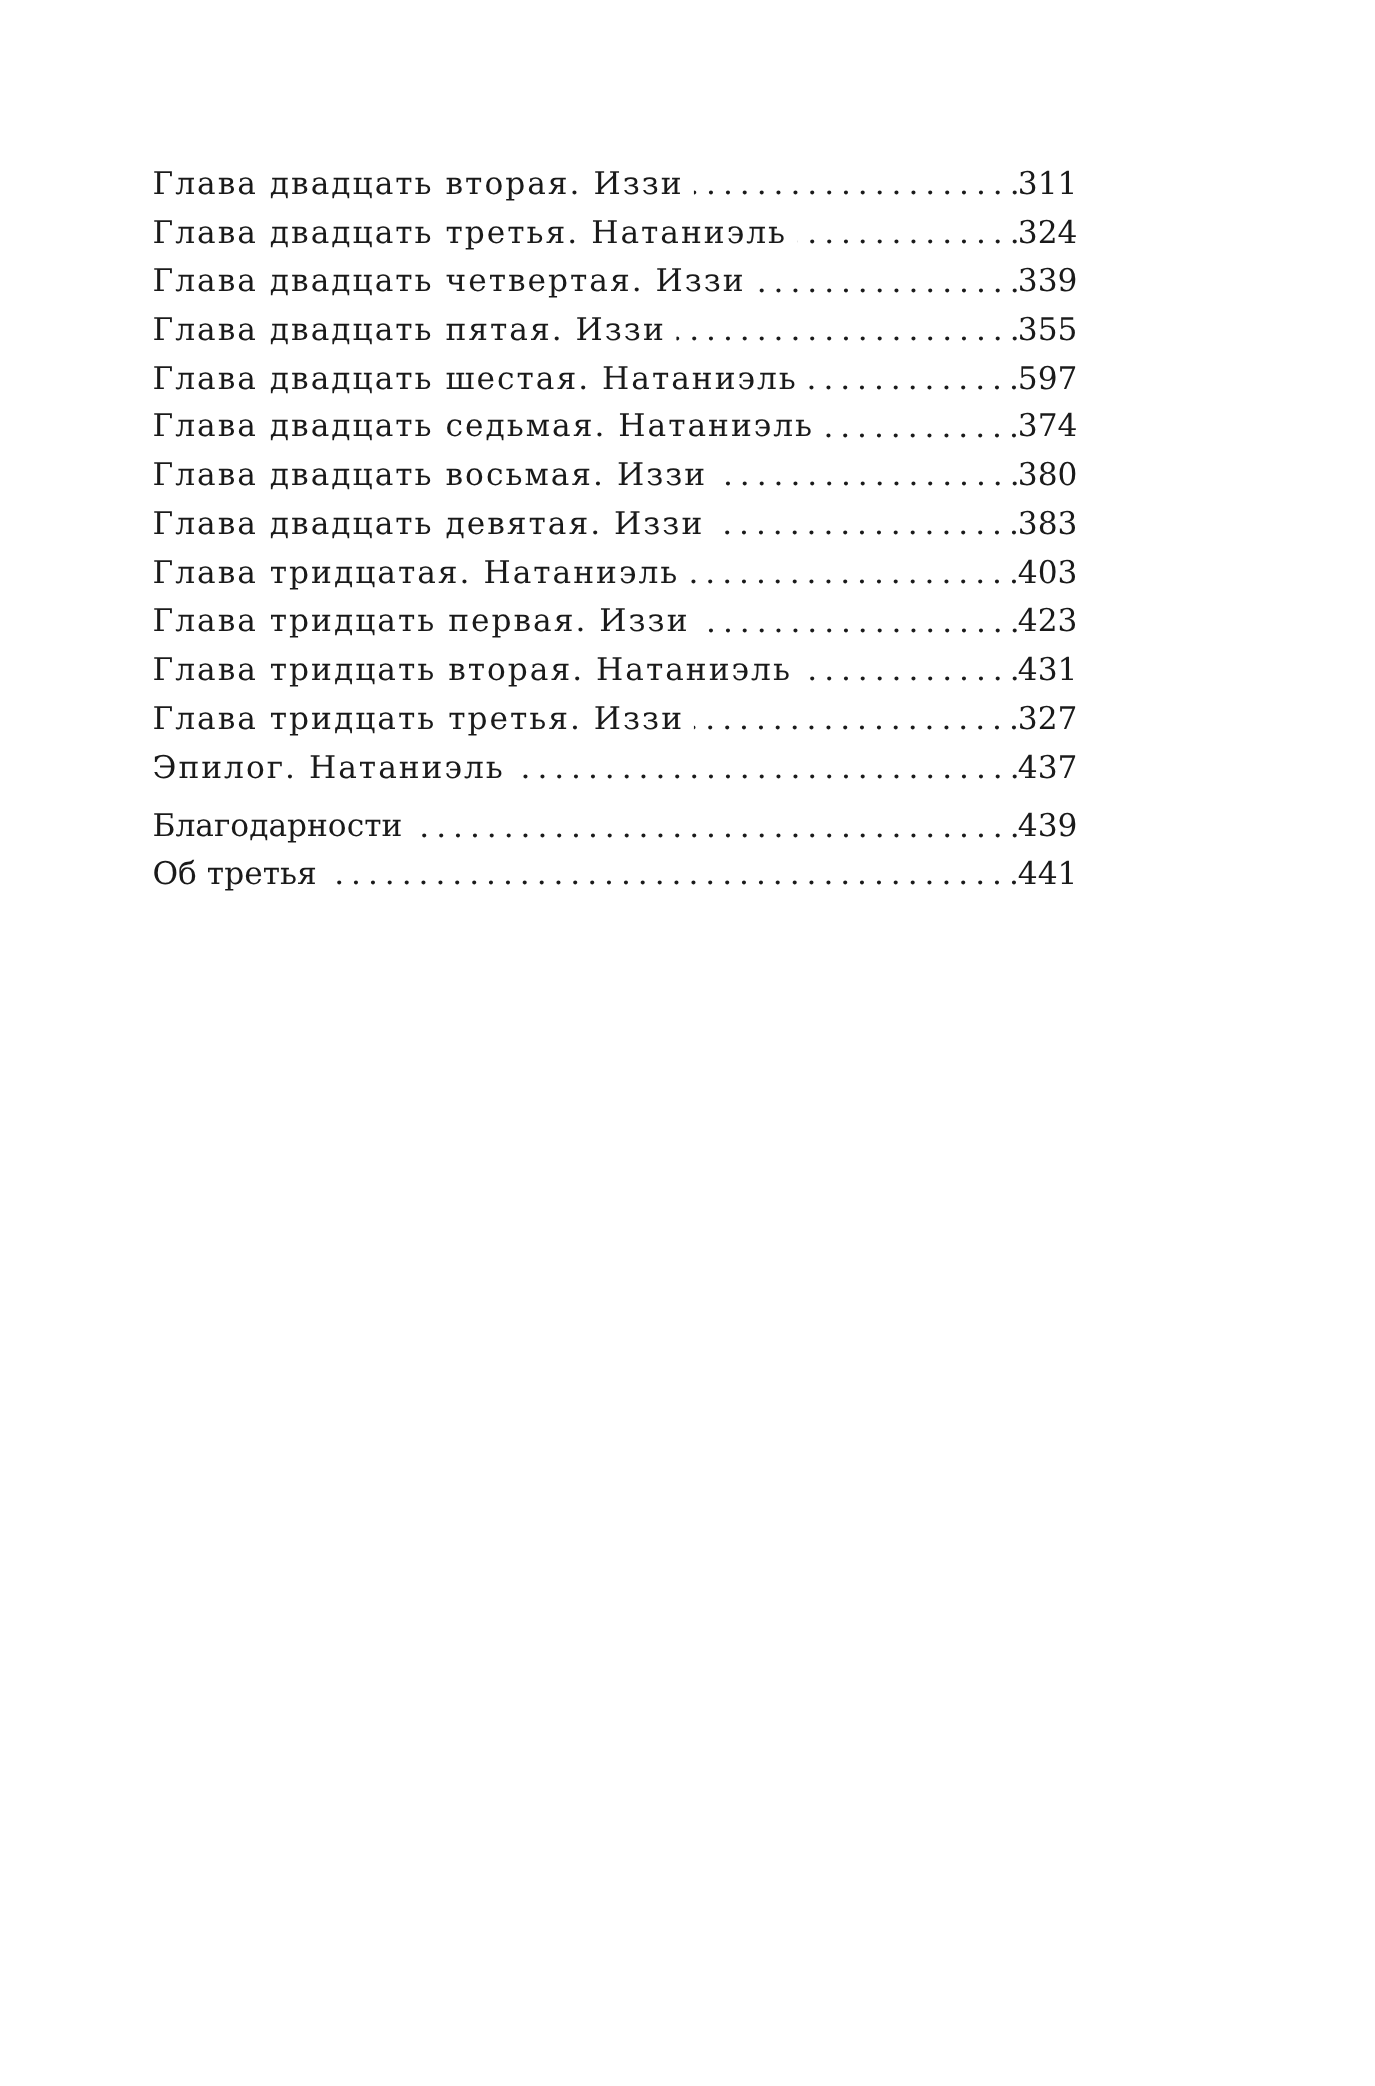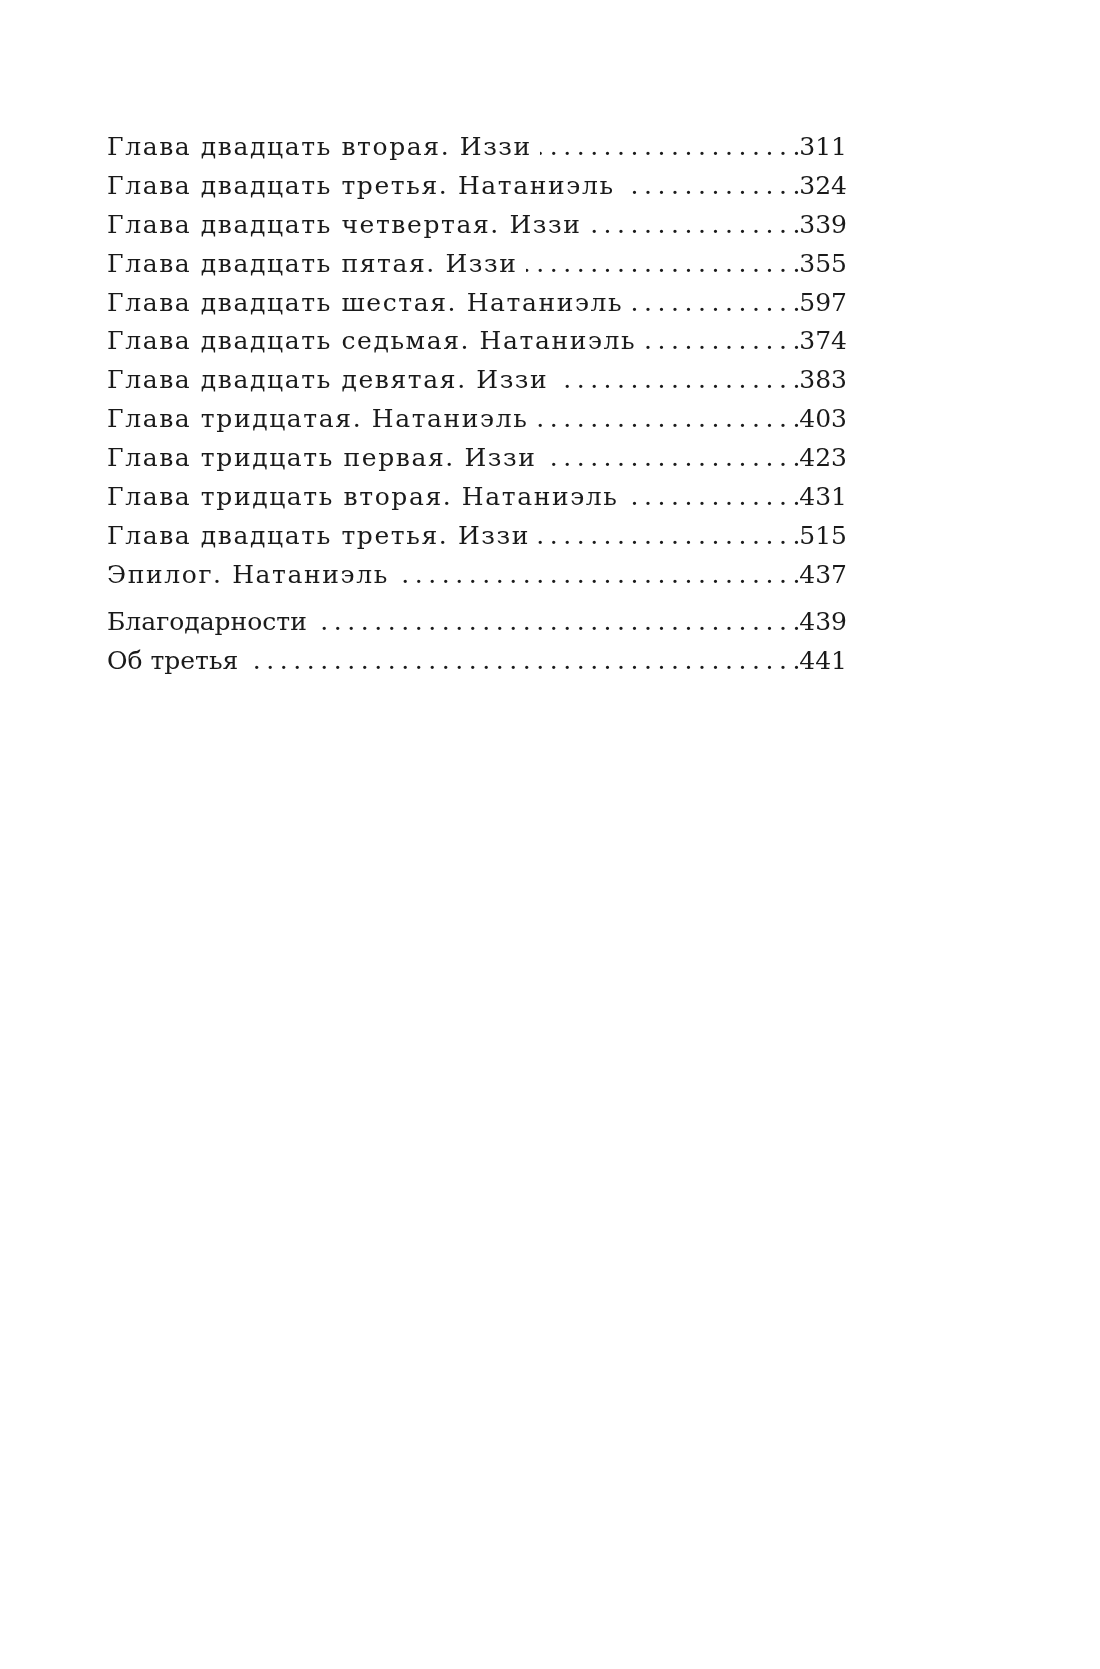--- a/index.html
+++ b/index.html
@@ -10,21 +10,21 @@
     body {
       width: 1100px;
       height: 1669px;
       position: relative;
       overflow: hidden;
       color: #1a1a1a;
       font-family: "DejaVu Serif", "Liberation Serif", serif;
     }
     .toc {
       position: absolute;
-      left: 107px;
+      left: 122px;
       top: 128px;
       width: 740px;
     }
     .toc-group {
       margin: 0;
       padding: 0;
       list-style: none;
     }
     .toc-group + .toc-group {
       margin-top: 8px;
@@ -95,43 +95,48 @@
       <span class="toc-title">Глава двадцать шестая. Натаниэль</span>
       <span class="toc-leader"></span>
       <span class="toc-page">597</span>
     </li>
     <li class="toc-row">
       <span class="toc-title">Глава двадцать седьмая. Натаниэль</span>
       <span class="toc-leader"></span>
       <span class="toc-page">374</span>
     </li>
     <li class="toc-row">
+      <span class="toc-title">Глава двадцать восьмая. Иззи</span>
+      <span class="toc-leader"></span>
+      <span class="toc-page">380</span>
+    </li>
+    <li class="toc-row">
       <span class="toc-title">Глава двадцать девятая. Иззи</span>
       <span class="toc-leader"></span>
       <span class="toc-page">383</span>
     </li>
     <li class="toc-row">
       <span class="toc-title">Глава тридцатая. Натаниэль</span>
       <span class="toc-leader"></span>
       <span class="toc-page">403</span>
     </li>
     <li class="toc-row">
       <span class="toc-title">Глава тридцать первая. Иззи</span>
       <span class="toc-leader"></span>
       <span class="toc-page">423</span>
     </li>
     <li class="toc-row">
       <span class="toc-title">Глава тридцать вторая. Натаниэль</span>
       <span class="toc-leader"></span>
       <span class="toc-page">431</span>
     </li>
     <li class="toc-row">
-      <span class="toc-title">Глава двадцать третья. Иззи</span>
+      <span class="toc-title">Глава тридцать третья. Иззи</span>
       <span class="toc-leader"></span>
-      <span class="toc-page">515</span>
+      <span class="toc-page">327</span>
     </li>
     <li class="toc-row">
       <span class="toc-title">Эпилог. Натаниэль</span>
       <span class="toc-leader"></span>
       <span class="toc-page">437</span>
     </li>
   </ul>
 
   <ul class="toc-group">
     <li class="toc-row">

